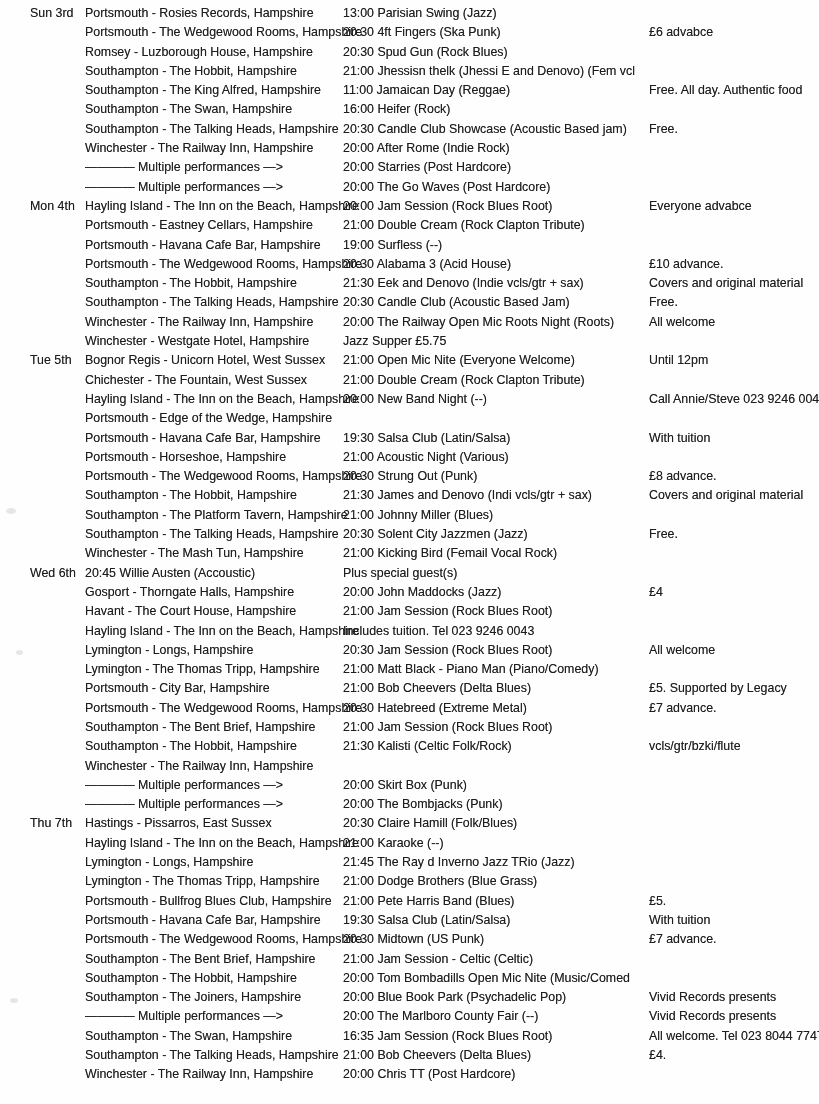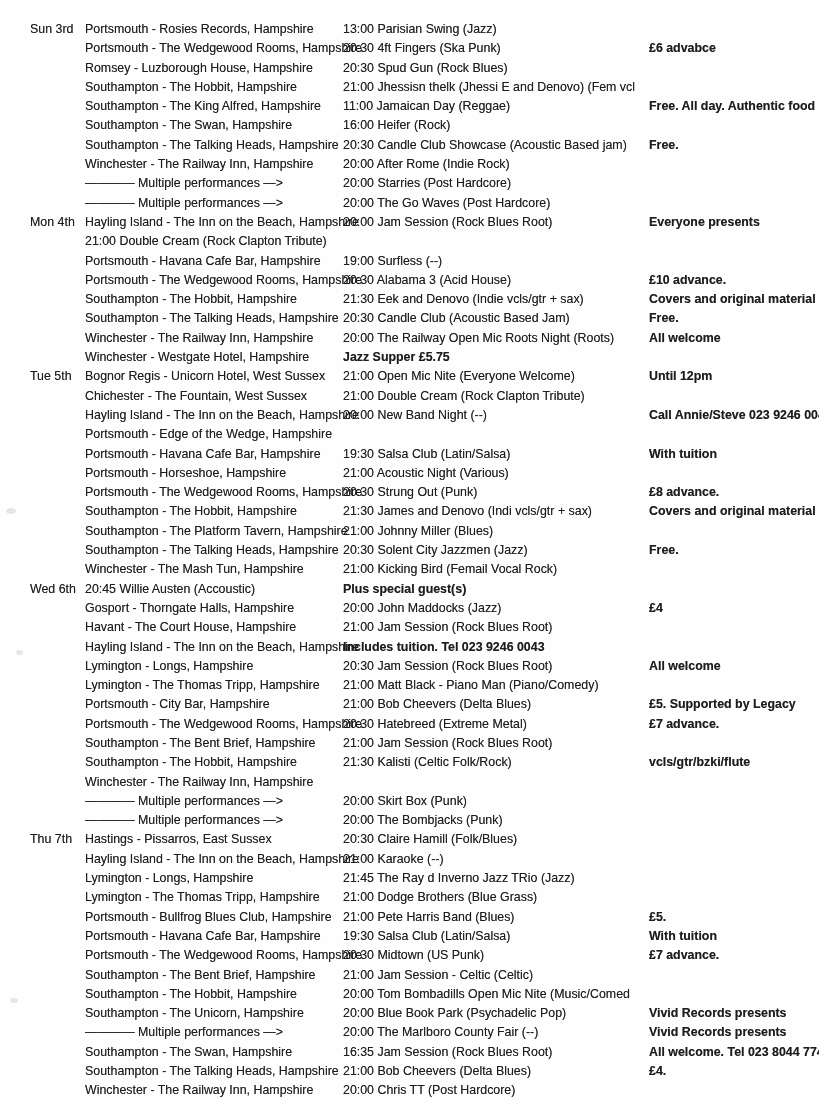--- a/index.html
+++ b/index.html
@@ -13,35 +13,34 @@
     height: 1104px;
     background: #fefefe;
     overflow: hidden;
     font-family: "Liberation Sans", sans-serif;
     font-size: 12.4px;
     color: #1d1d1d;
     text-shadow: 0 0 0.6px rgba(25,25,25,0.55);
   }
   #gig-table {
     padding-top: 4px;
-    margin-top: 16px;
   }
   .row {
     display: grid;
     grid-template-columns: 85px 258px 306px 1fr;
     height: 19.3px;
     line-height: 19.3px;
     align-items: center;
   }
   .cell {
     white-space: nowrap;
     overflow: visible;
   }
   .date-cell { padding-left: 30px; }
-  .note-cell { padding-right: 2px; font-weight: bold; }
+  .note-cell { padding-right: 2px; }
   .artifact {
     position: absolute;
     background: rgba(120,120,120,0.18);
     border-radius: 50%;
   }
   #artifact-1 { left: 6px;  top: 508px; width: 10px; height: 6px; }
   #artifact-2 { left: 16px; top: 650px; width: 7px;  height: 5px; }
   #artifact-3 { left: 10px; top: 998px; width: 8px;  height: 5px; }
 </style>
 </head>
@@ -120,25 +119,26 @@
     <div class="cell date-cell"></div>
     <div class="cell venue-cell">———— Multiple performances —&gt;</div>
     <div class="cell act-cell">20:00 The Go Waves (Post Hardcore)</div>
     <div class="cell note-cell"></div>
   </div>
 
   <div class="row">
     <div class="cell date-cell">Mon 4th</div>
     <div class="cell venue-cell">Hayling Island - The Inn on the Beach, Hampshire</div>
     <div class="cell act-cell">20:00 Jam Session (Rock Blues Root)</div>
-    <div class="cell note-cell">Everyone presents</div>
-  </div>
-
-  <div class="row">
-    <div class="cell date-cell"></div>
+    <div class="cell note-cell">Everyone advabce</div>
+  </div>
+
+  <div class="row">
+    <div class="cell date-cell"></div>
+    <div class="cell venue-cell">Portsmouth - Eastney Cellars, Hampshire</div>
     <div class="cell act-cell">21:00 Double Cream (Rock Clapton Tribute)</div>
     <div class="cell note-cell"></div>
   </div>
 
   <div class="row">
     <div class="cell date-cell"></div>
     <div class="cell venue-cell">Portsmouth - Havana Cafe Bar, Hampshire</div>
     <div class="cell act-cell">19:00 Surfless (--)</div>
     <div class="cell note-cell"></div>
   </div>
@@ -399,21 +399,21 @@
 
   <div class="row">
     <div class="cell date-cell"></div>
     <div class="cell venue-cell">Southampton - The Hobbit, Hampshire</div>
     <div class="cell act-cell">20:00 Tom Bombadills Open Mic Nite (Music/Comed</div>
     <div class="cell note-cell"></div>
   </div>
 
   <div class="row">
     <div class="cell date-cell"></div>
-    <div class="cell venue-cell">Southampton - The Unicorn, Hampshire</div>
+    <div class="cell venue-cell">Southampton - The Joiners, Hampshire</div>
     <div class="cell act-cell">20:00 Blue Book Park (Psychadelic Pop)</div>
     <div class="cell note-cell">Vivid Records presents</div>
   </div>
 
   <div class="row">
     <div class="cell date-cell"></div>
     <div class="cell venue-cell">———— Multiple performances —&gt;</div>
     <div class="cell act-cell">20:00 The Marlboro County Fair (--)</div>
     <div class="cell note-cell">Vivid Records presents</div>
   </div>

